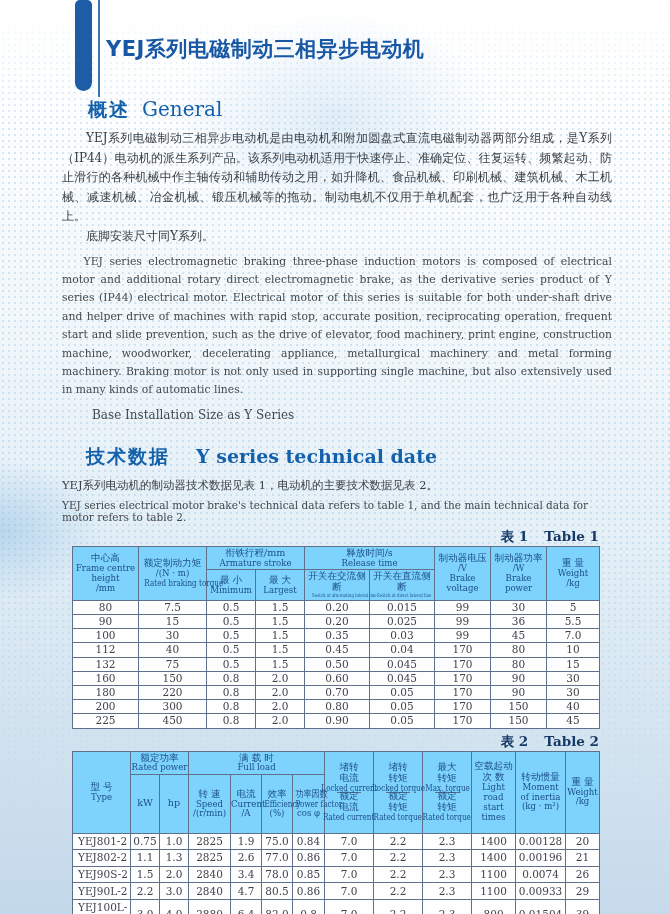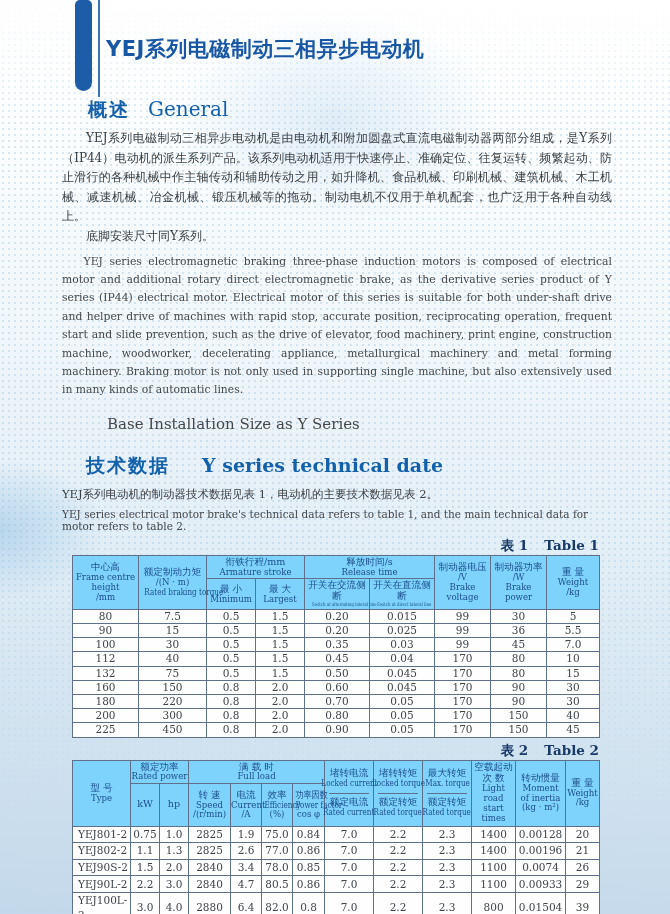--- a/index.html
+++ b/index.html
@@ -20,47 +20,47 @@
   }
   .content { position:relative; z-index:1; }
   
   .accent-bar { position:absolute; left:75px; top:0; width:17px; height:91px; background:#1d5da7; border-radius:5px 5px 9px 9px; }
   .accent-line { position:absolute; left:98px; top:0; width:2px; height:97px; background:#3c74b0; }
   .titleblock { padding:36px 0 0 106px; }
   .page-title { font-family:"DejaVu Sans","Liberation Sans",sans-serif; font-weight:bold; font-size:21px; letter-spacing:.5px; color:#1857a4; line-height:26px; }
   .page-subtitle { font-size:15px; color:#8b8f94; line-height:20px; margin-top:2px; }
   
   .section { margin:0 58px 0 62px; }
-  .sec-head { display:flex; align-items:baseline; padding-left:26px;gap:6px; }
+  .sec-head { display:flex; align-items:baseline; padding-left:26px; }
   .sec-head-cn { font-family:"DejaVu Sans","Liberation Sans",sans-serif; font-weight:bold; font-size:19px; color:#1461ab; letter-spacing:2px; }
   .sec-head-en { font-weight:normal; font-size:20px; color:#1461ab; margin-left:12px; }
   .sec-head-en2 { font-weight:bold; font-size:19px; color:#1461ab; margin-left:26px; }
   .para-cn { font-size:12px; line-height:19.5px; color:#3b4046; text-align:justify; text-indent:2em; margin:6px 0 0 0; }
   .para-cn2 { font-size:12px; line-height:19px; color:#3b4046; text-indent:2em; margin:0; }
   .para-en { font-size:10.8px; line-height:18.4px; color:#44484d; text-align:justify; text-indent:2em; margin:7px 0 0 0; }
-  .para-en2 { font-size:15px; line-height:18px; color:#44484d; text-indent:2em; margin:15px; }
+  .para-en2 { font-size:12px; line-height:18px; color:#44484d; text-indent:2em; margin:6px; }
   .note-cn { font-size:11.5px; color:#3b4046; margin:8px 0 0 0; }
   .note-en { font-size:10.5px; color:#44484d; margin:6px 0 0 0; }
   
   .tables { margin-left:72px; width:527px; }
   .tbl-caption { width:527px; text-align:right; font-size:13.5px; font-weight:600; color:#173a68; line-height:16px; margin-top:5px; margin-bottom:2px; }
   .tbl-caption .cap-en { margin-left:16px; }
   table { border-collapse:collapse; table-layout:fixed; width:527px; background:#fefefe; border:1.5px solid #47597a; }
   th, td { border:1px solid #5f718a; box-sizing:border-box; }
   thead th { background:#7dd3fc; color:#1d4e8c; font-weight:normal; padding:1px 0; vertical-align:middle; }
   td { text-align:center; color:#3f444b; font-size:10.5px; padding:0; }
   .ln { display:block; line-height:1.14; font-size:8.6px; }
   .cnl { font-size:9.6px; }
   .sq { white-space:nowrap; transform:scaleX(.84); transform-origin:50% 50%; }
   .tiny { display:block; font-size:5px; line-height:5.5px; white-space:nowrap; transform:scaleX(.78); transform-origin:50% 50%; color:#1d4e8c; }
   #table1 td { height:14.2px; line-height:13px; }
   #table2 td { height:16.6px; line-height:15px; }
   #table2 td.type-cell { text-align:left; padding-left:5px; }
   .grp { height:20px; }
-  .ratio { padding:4px !important; }
+  .ratio { padding:12px !important; }
   .ratio .half { height:28px; display:flex; flex-direction:column; align-items:center; justify-content:center; }
   .ratio .half.top { border-bottom:1px solid #5f718a; }
 </style>
 </head>
 <body>
 
 <div class="page">
   <div class="texture"></div>
   <div class="content">
     <div class="accent-bar"></div>

